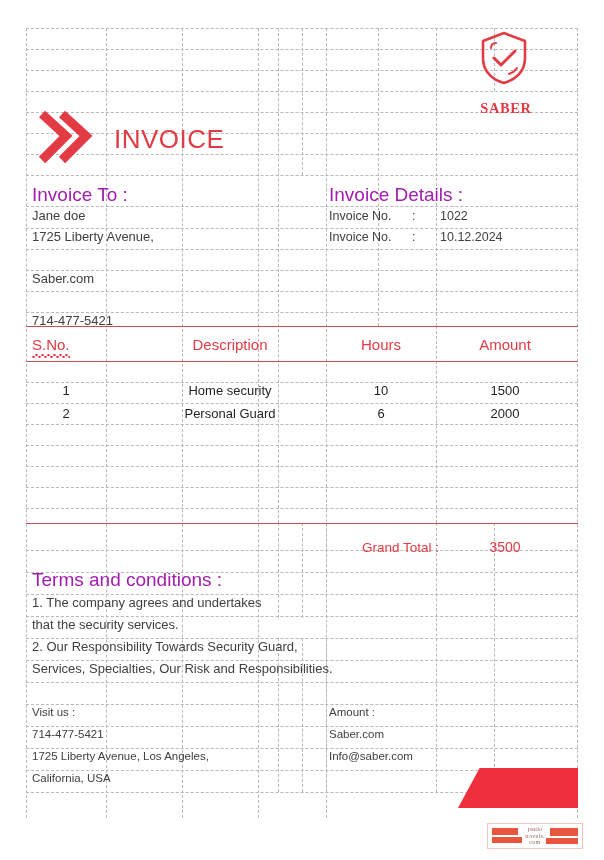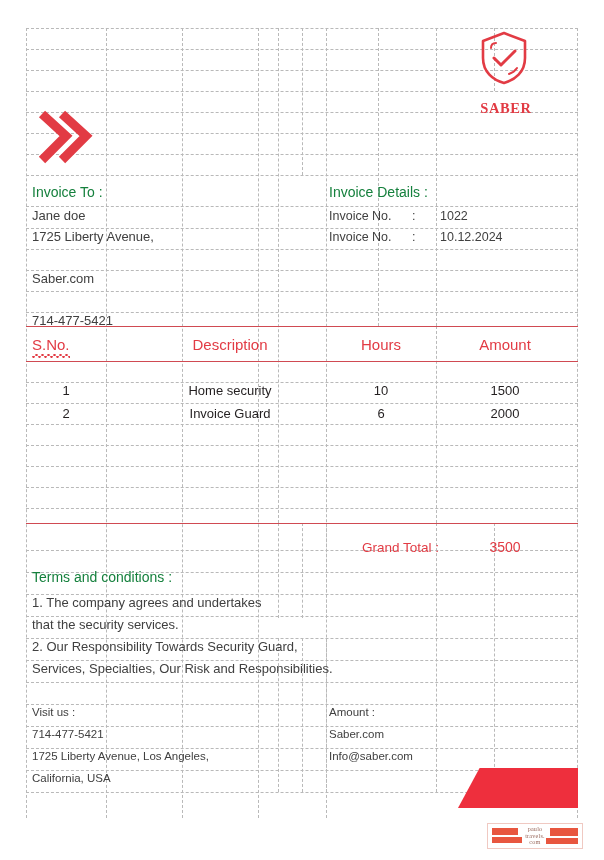--- a/index.html
+++ b/index.html
@@ -40,21 +40,21 @@
     position:absolute;left:88px;top:96px;
     font-size:26px;letter-spacing:.5px;color:#e23b44;font-weight:400;
   }
   #shield{position:absolute;left:452px;top:2px;width:52px;height:56px;}
   #brandname{
     position:absolute;left:432px;top:72px;width:96px;text-align:center;
     font-size:14.5px;font-weight:bold;color:#e23b44;letter-spacing:.6px;font-family:Liberation Serif, serif;
   }
 
   
-  .sec-title{font-size:14px;color:#15803d;}
+  .sec-title{font-size:19px;color:#a21caf;}
 
   
   .spell{
     background-image:
       radial-gradient(circle at 1.5px 3.2px, #e23b44 1.05px, rgba(0,0,0,0) 1.3px),
       radial-gradient(circle at 4.5px 1.1px, #e23b44 1.05px, rgba(0,0,0,0) 1.3px);
     background-size:6px 4.4px;
     background-repeat:repeat-x;
     background-position:0 100%;
     padding-bottom:5px;
@@ -166,20 +166,21 @@
 
   <div class="content">
 
     <div id="chevrons">
       <svg width="62" height="62" viewBox="0 0 62 62">
         <path d="M6 8 L30 30 L6 54" fill="none" stroke="#e23b44" stroke-width="9" stroke-linecap="butt" stroke-linejoin="miter"></path>
         <path d="M26 8 L50 30 L26 54" fill="none" stroke="#e23b44" stroke-width="9" stroke-linecap="butt" stroke-linejoin="miter"></path>
       </svg>
     </div>
 
+    <div id="invoice-word">INVOICE</div>
 
     <div id="shield">
       <svg width="52" height="56" viewBox="0 0 52 56">
         <path d="M26 3 L47 11 L47 28 C47 42 37 50 26 53 C15 50 5 42 5 28 L5 11 Z" fill="none" stroke="#e23b44" stroke-width="2.6" stroke-linejoin="round"></path>
         <path d="M16 28 L23 35 L37 21" fill="none" stroke="#e23b44" stroke-width="3" stroke-linecap="round" stroke-linejoin="round"></path>
         <path d="M13 18 C13 15 15 13 18 13" fill="none" stroke="#e23b44" stroke-width="2" stroke-linecap="round"></path>
         <path d="M39 38 C37 41 34 43 31 44" fill="none" stroke="#e23b44" stroke-width="2" stroke-linecap="round"></path>
       </svg>
     </div>
 
@@ -209,21 +210,21 @@
     <div class="cell th" style="left:156px;top:308px;width:96px">Description</div>
     <div class="cell th" style="left:300px;top:308px;width:110px">Hours</div>
     <div class="cell th" style="left:424px;top:308px;width:110px">Amount</div>
 
     <div class="cell td" style="left:0px;top:355px;width:80px">1</div>
     <div class="cell td" style="left:156px;top:355px;width:96px">Home security</div>
     <div class="cell td" style="left:300px;top:355px;width:110px">10</div>
     <div class="cell td" style="left:424px;top:355px;width:110px">1500</div>
 
     <div class="cell td" style="left:0px;top:378px;width:80px">2</div>
-    <div class="cell td" style="left:156px;top:378px;width:96px">Invoice Guard</div>
+    <div class="cell td" style="left:156px;top:378px;width:96px">Personal Guard</div>
     <div class="cell td" style="left:300px;top:378px;width:110px">6</div>
     <div class="cell td" style="left:424px;top:378px;width:110px">2000</div>
 
     <div class="redrule" style="top:495px"></div>
 
     <div class="cell gt-label" style="left:312px;top:512px">Grand Total  :</div>
     <div class="cell gt-value" style="left:424px;top:511px;width:110px">3500</div>
 
     <div class="cell sec-title" style="left:6px;top:541px">Terms and conditions :</div>
 

